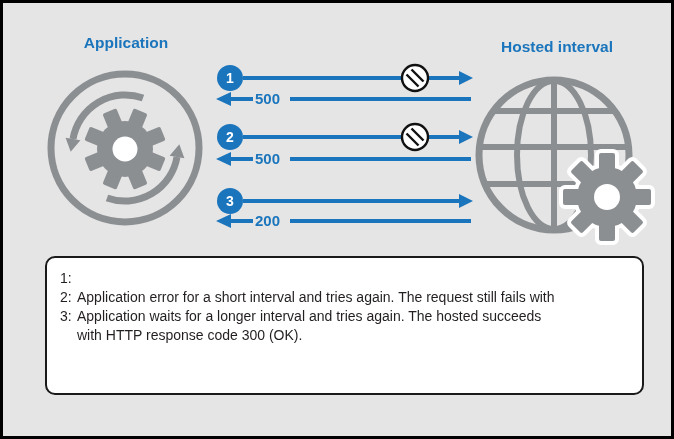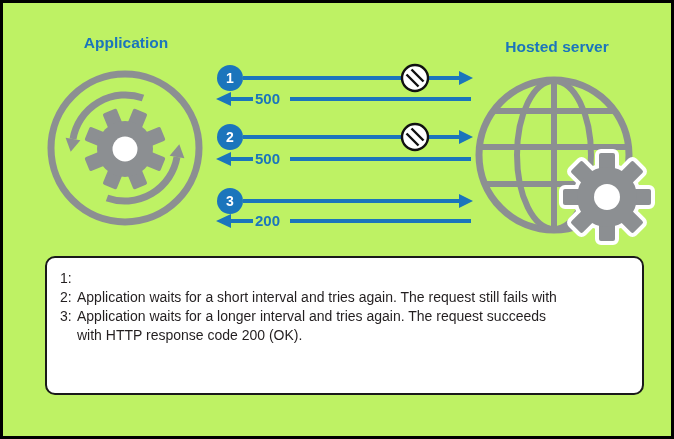--- a/index.html
+++ b/index.html
@@ -1,21 +1,21 @@
 <!DOCTYPE html>
 <html><head>
 <meta charset="utf-8">
 <style>
   html,body{margin:0;padding:0;background:#fff;}
   .frame{
     position:relative;
     width:674px;height:439px;
     box-sizing:border-box;
     border:3px solid #000;
-    background:#bef264;
+    background:#e5e5e5;
     font-family:"Liberation Sans","DejaVu Sans",sans-serif;
     overflow:hidden;
   }
   .title{
     position:absolute;
     font-size:15.5px;
     font-weight:bold;
     color:#1B75BC;
     text-align:center;
   }
@@ -36,21 +36,21 @@
   .note{display:flex;font-size:14px;line-height:19px;color:#231F20;}
   .note-label{width:17px;flex:none;}
   .note-text{flex:1;}
 </style>
 </head>
 <body>
 
 <div class="frame">
 
   <div class="title title-app">Application</div>
-  <div class="title title-host">Hosted server</div>
+  <div class="title title-host">Hosted interval</div>
 
   <svg class="icon-abs" style="left:41px;top:63px;" width="164" height="168" viewBox="0 0 164 168">
     <g fill="none" stroke="#8C8F92" stroke-width="7">
       <circle cx="81" cy="82" r="74"></circle>
       <path d="M 99 32 A 53 53 0 0 0 29 73"></path>
       <path d="M 63 132 A 53 53 0 0 0 133 91"></path>
     </g>
     <polygon points="36.4,74.3 21.6,71.7 26.7,85.8" fill="#8C8F92"></polygon>
     <polygon points="140.4,92.2 125.6,89.8 135.3,78.2" fill="#8C8F92"></polygon>
     <g transform="translate(81,83)">
@@ -154,25 +154,25 @@
 
   <div class="notes-box">
     <div class="note">
       <span class="note-label">1:</span>
       <span class="note-text">
       </span>
     </div>
     <div class="note">
       <span class="note-label">2:</span>
       <span class="note-text">
-        <div>Application waits for a short interval and tries again. The request still fails with</div>
+        <div>Application error for a short interval and tries again. The request still fails with</div>
       </span>
     </div>
     <div class="note">
       <span class="note-label">3:</span>
       <span class="note-text">
-        <div>Application waits for a longer interval and tries again. The request succeeds</div>
-        <div>with HTTP response code 200 (OK).</div>
+        <div>Application waits for a longer interval and tries again. The hosted succeeds</div>
+        <div>with HTTP response code 300 (OK).</div>
       </span>
     </div>
   </div>
 
 </div>
 
 </body></html>

